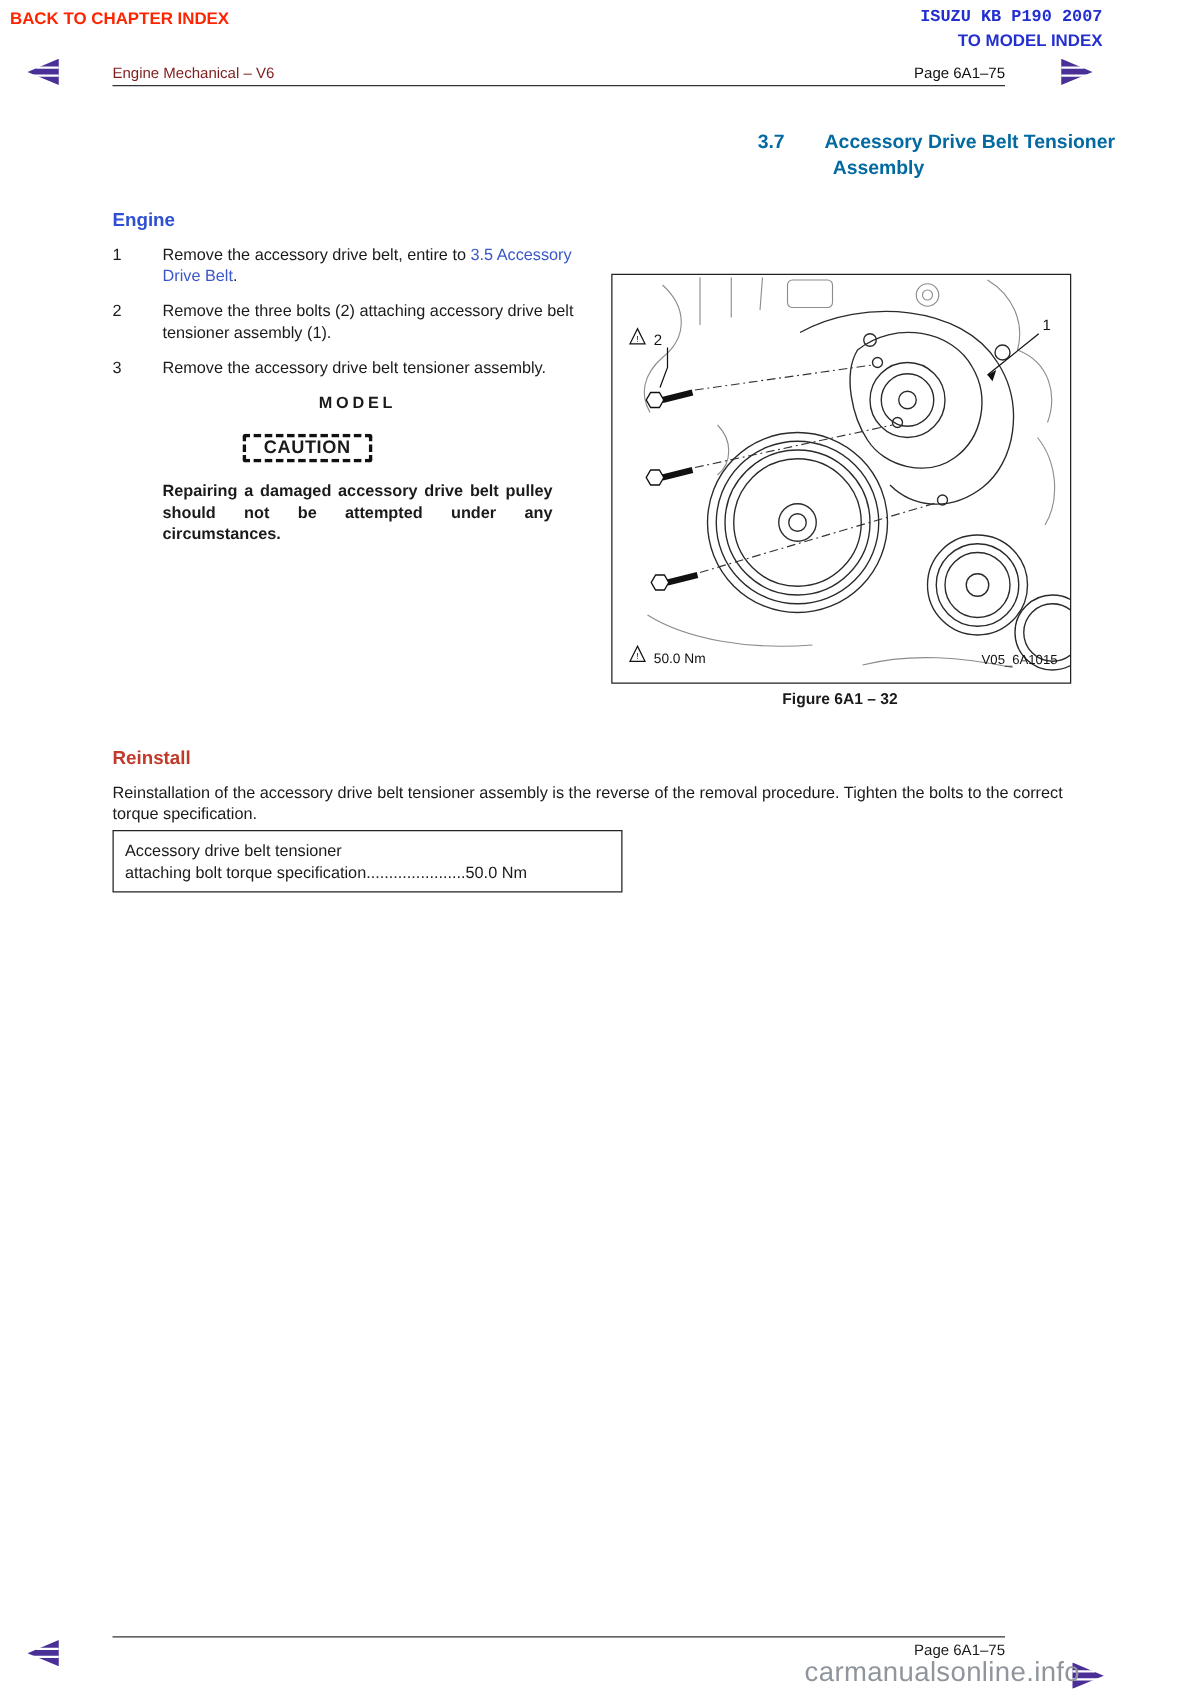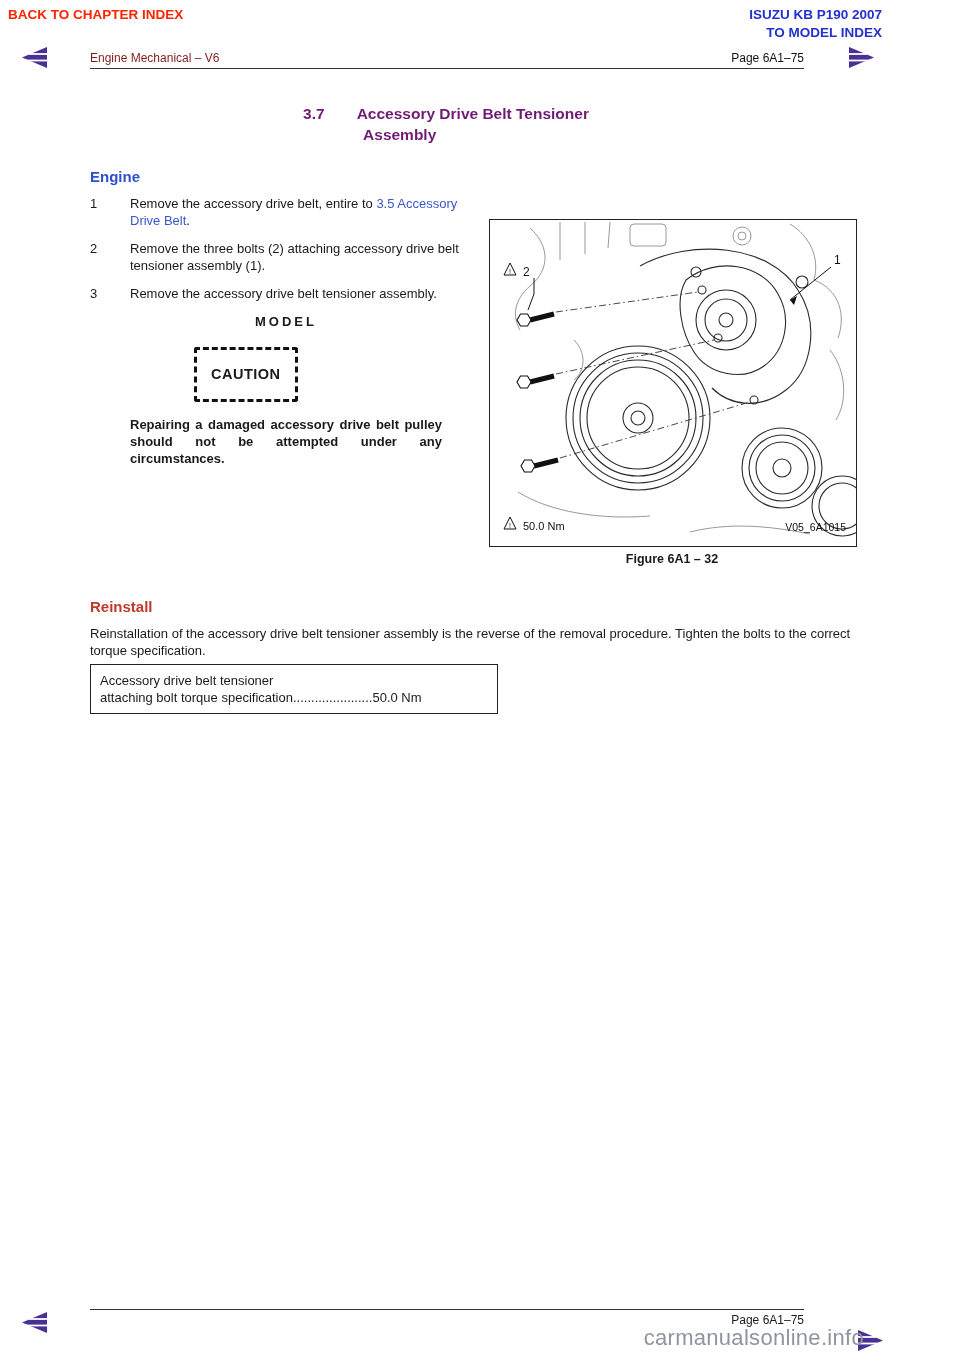--- a/index.html
+++ b/index.html
@@ -1,50 +1,50 @@
 <!DOCTYPE html>
 <html><head>
 <meta charset="utf-8">
 <style>
   html,body{margin:0;padding:0;background:#fff;}
   body{width:960px;height:1358px;font-family:"Liberation Sans",sans-serif;color:#1a1a1a;}
   .page{position:relative;width:892px;height:1358px;overflow:hidden;background:#fff;}
 
   
   .back-link{position:absolute;left:8px;top:7px;font-size:13.5px;font-weight:bold;color:#ff2400;text-decoration:none;}
-  .brand{position:absolute;right:10px;top:7px;font-size:13.5px;font-weight:bold;color:#2330cf;}
+  .brand{position:absolute;right:10px;top:7px;font-size:13.5px;font-weight:bold;color:#2330cf;font-family:Liberation Mono, monospace;}
   .model-index{position:absolute;right:10px;top:25px;font-size:13.5px;font-weight:bold;color:#2330cf;text-decoration:none;}
   .run-left{position:absolute;left:90px;top:51px;font-size:12px;color:#7f1d1d;}
   .run-right{position:absolute;right:88px;top:51px;font-size:12px;color:#111;}
   .header-rule{position:absolute;left:90px;right:88px;top:68px;border-top:1px solid #333;}
 
   .nav-arrow{position:absolute;width:30px;height:21px;cursor:pointer;}
   .nav-tl{left:18px;top:47px;}
   .nav-tr{right:14px;top:47px;}
   .nav-bl{left:18px;top:1312px;}
   .nav-br{right:5px;top:1330px;}
 
   
-  .doc-title{position:absolute;left:0;right:0;top:103px;display:flex;flex-direction:column;align-items:center;
-             color:#701a75;font-weight:bold;font-size:15.5px;line-height:21px;}
+  .doc-title{position:absolute;left:0;right:0;top:103px;display:flex;flex-direction:column;align-items:flex-end;
+             color:#0369a1;font-weight:bold;font-size:15.5px;line-height:21px;}
   .doc-title .t-inner{width:fit-content;text-align:left;}
   .doc-title .t-num{margin-right:32px;}
   .doc-title .t-line2{padding-left:60px;}
 
   
   .remove-heading{position:absolute;left:90px;top:168px;font-size:15px;font-weight:bold;color:#2e4fd0;}
   .left-col{position:absolute;left:90px;top:195px;width:382px;font-size:13px;line-height:17px;}
   .step{display:flex;margin-bottom:11px;}
   .step-num{flex:0 0 40px;}
   .step-text{flex:1;}
   .link{color:#3a57c9;cursor:pointer;}
   .note-label{width:312px;margin:3px 0 7px 40px;text-align:center;font-weight:bold;letter-spacing:3px;}
   .note-text{width:312px;margin-left:40px;text-align:justify;}
   .caution-wrap{margin:17px 0 0 104px;}
-  .caution-box{display:inline-block;border:3px dashed #111;border-radius:3px;padding:16px 14px;
+  .caution-box{display:inline-block;border:3px dashed #111;border-radius:3px;padding:0 14px;
                font-weight:bold;font-size:14.5px;letter-spacing:.5px;}
   .caution-text{width:312px;margin:14px 0 0 40px;font-weight:bold;text-align:justify;}
 
   
   .figure-box{position:absolute;left:489px;top:219px;width:366px;height:326px;border:1.5px solid #222;background:#fff;}
   .figure-caption{position:absolute;left:489px;top:552px;width:366px;text-align:center;font-weight:bold;font-size:12.5px;}
   .fig-text{font-family:"Liberation Sans",sans-serif;fill:#111;}
 
   
   .reinstall-heading{position:absolute;left:90px;top:598px;font-size:15px;font-weight:bold;color:#c0392b;}

